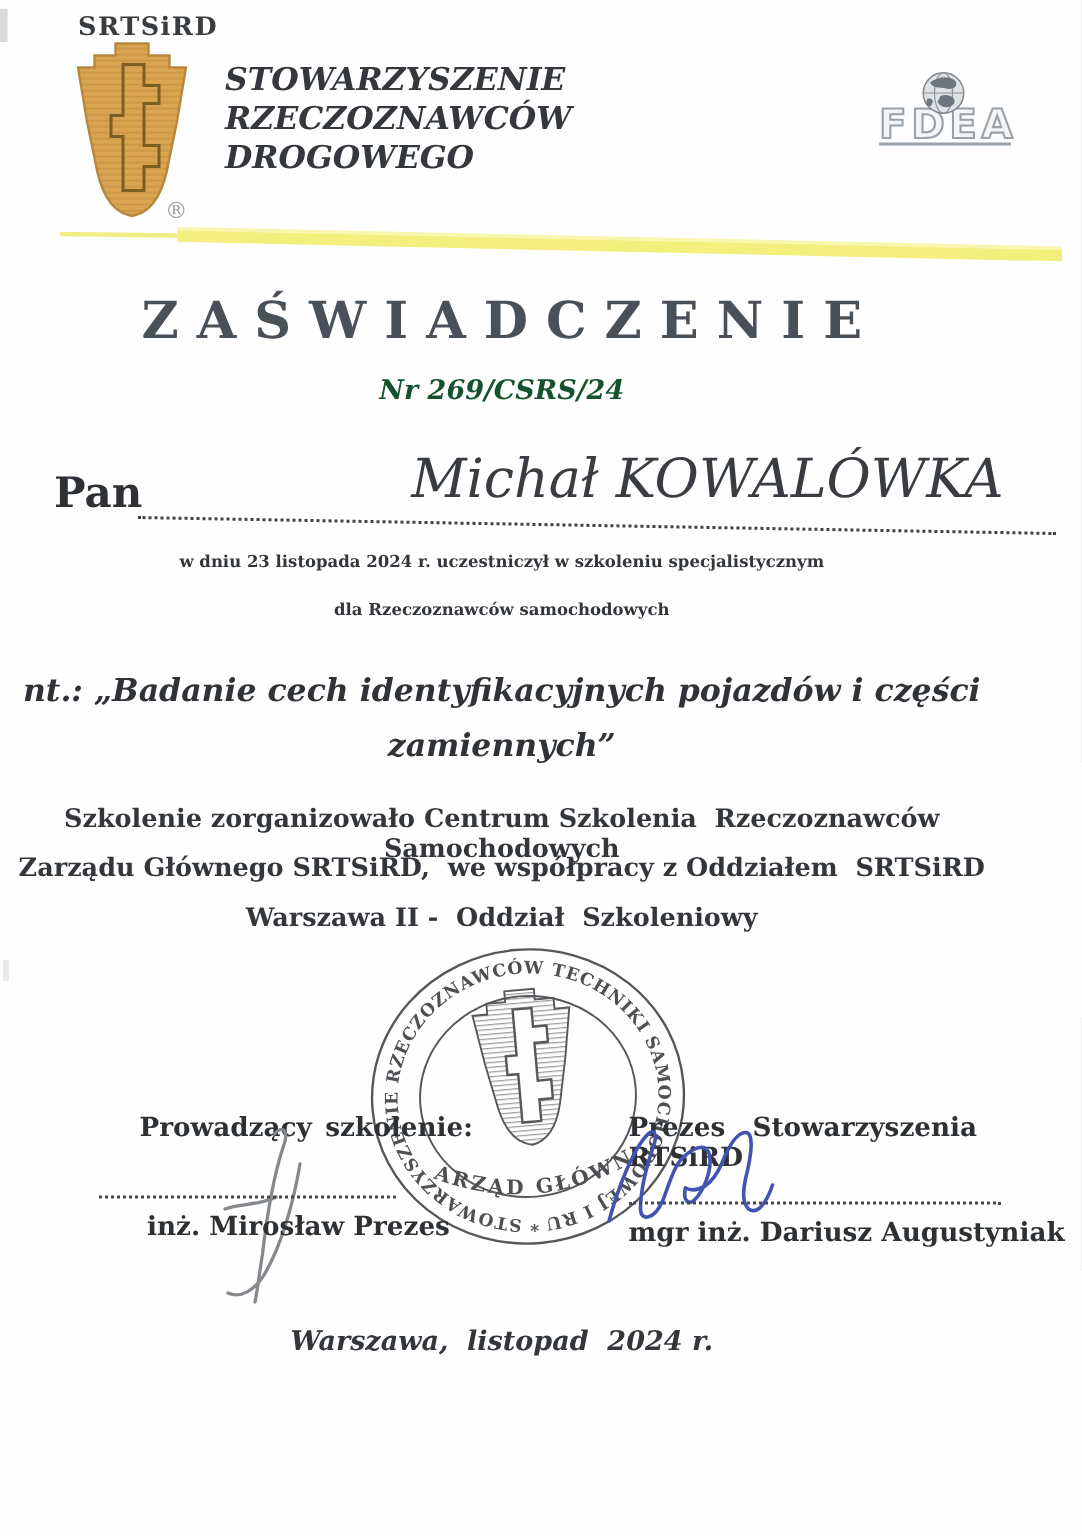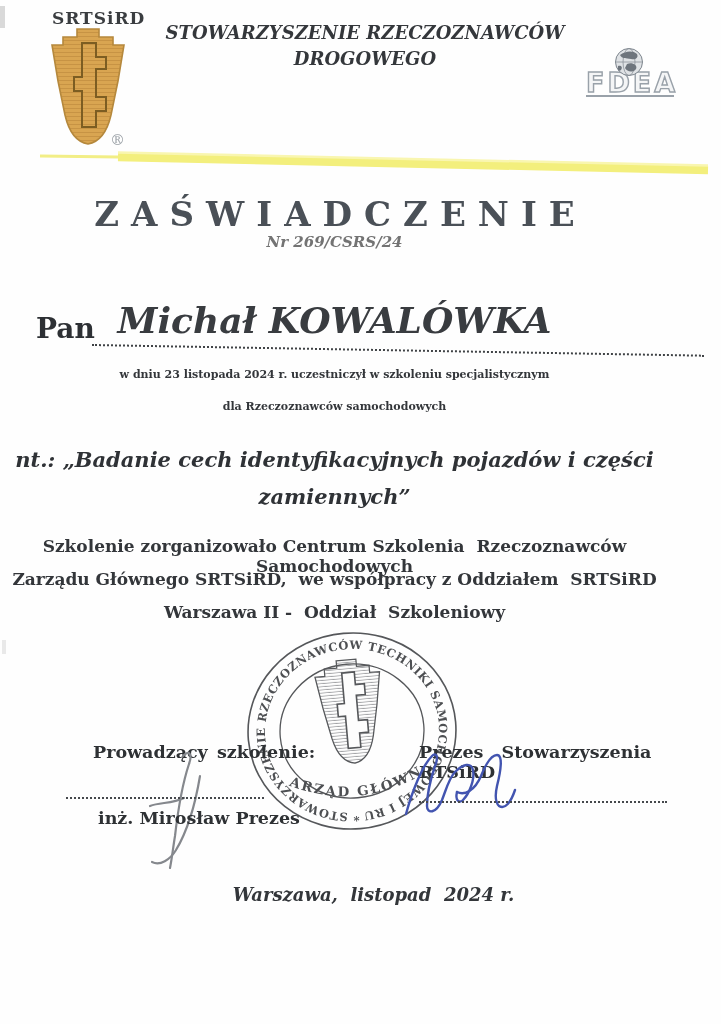--- a/index.html
+++ b/index.html
@@ -5,38 +5,38 @@
   html,body{margin:0;padding:0;background:#e8e8e8;}
   .page{
     position:relative;width:721px;height:1024px;margin:0 auto;
     background:#fefefe;overflow:hidden;
     font-family:"DejaVu Serif", serif;color:#36393d;
   }
   .abs{position:absolute;}
   .t{white-space:pre-wrap;}
   .ctr{left:0;width:669px;text-align:center;}
   .org-abbrev{left:52px;top:8px;font-size:17px;font-weight:600;letter-spacing:1px;color:#3a3d40;}
-  .org-block{left:150px;top:20px;width:430px;text-align:center;
-    font-weight:bold;font-style:italic;font-size:18px;line-height:26px;color:#34373b;}
+  .org-block{left:150px;top:40px;width:430px;
+    font-weight:bold;font-style:italic;font-size:21px;line-height:26px;color:#34373b;}
   .org-unit{margin-top:17px;}
   .regmark{left:110px;top:131px;font-size:15px;color:#9aa0a6;}
   .title{top:194px;font-size:34px;font-weight:bold;letter-spacing:12px;padding-left:12px;
     box-sizing:border-box;color:#4a5057;}
-  .cert-number{top:233px;font-size:15px;font-weight:bold;font-style:italic;color:#737373;}
+  .cert-number{top:250px;font-size:18px;font-weight:bold;font-style:italic;color:#14532d;}
   .salutation{left:36px;top:312px;font-size:28px;font-weight:bold;color:#2d3034;}
-  .recipient-name{top:299px;font-size:36px;font-weight:bold;font-style:italic;color:#393c40;}
+  .recipient-name{top:299px;font-size:36px;font-weight:normal;font-style:italic;color:#393c40;text-align:right;}
   .name-underline{left:92px;top:318px;width:612px;height:26px;
     border-bottom:2.5px dotted #3f4245;transform:rotate(1deg);transform-origin:left bottom;}
   .body-line{font-size:11px;font-weight:bold;color:#33363a;}
   .topic-line{font-size:21px;font-weight:bold;font-style:italic;color:#2f3236;}
   .org-line{font-size:17px;font-weight:bold;color:#33363a;}
   .role{font-size:17.5px;font-weight:bold;color:#2e3134;word-spacing:3px;}
   .sig-name{font-size:17.5px;font-weight:bold;color:#2e3134;}
   .dotted{border-bottom:2px dotted #45484c;height:0;}
-  .footer{top:884px;font-size:18px;font-weight:bold;font-style:italic;color:#33363a;padding-left:39px;}
+  .footer{top:884px;font-size:18px;font-weight:bold;font-style:italic;color:#33363a;}
   .scan-mark{background:#b9b9b9;}
 </style>
 </head>
 <body>
 
 <div class="page">
 
   <div class="abs scan-mark" style="left:0;top:6px;width:5px;height:22px;opacity:.55;"></div>
   <div class="abs scan-mark" style="left:2px;top:640px;width:4px;height:14px;opacity:.3;"></div>
 
@@ -133,16 +133,17 @@
       <path d="M 8,64 C 14,42 24,16 34,6 C 38,2 41,6 37,16 C 33,28 29,44 29,56 C 29,64 38,64 44,50 C 48,40 51,28 57,22"></path>
       <path d="M 57,22 C 65,14 73,12 75,20 C 77,30 71,44 65,50 C 61,54 57,50 59,42"></path>
       <path d="M 59,42 C 67,46 77,40 83,26 C 87,16 93,5 99,5 C 105,5 103,20 99,36 C 97,45 97,52 101,56 C 107,60 113,52 117,40"></path>
     </g>
   </svg>
 
   <div class="abs dotted" style="left:66px;top:797px;width:198px;"></div>
   <div class="abs dotted" style="left:419px;top:801px;width:248px;"></div>
 
   <div class="abs sig-name t" style="left:98px;top:808px;">inż. Mirosław Prezes</div>
+  <div class="abs sig-name t" style="left:419px;top:812px;">mgr inż. Dariusz Augustyniak</div>
 
   <div class="abs ctr footer t">Warszawa,  listopad  2024 r.</div>
 
 </div>
 
 </body></html>

